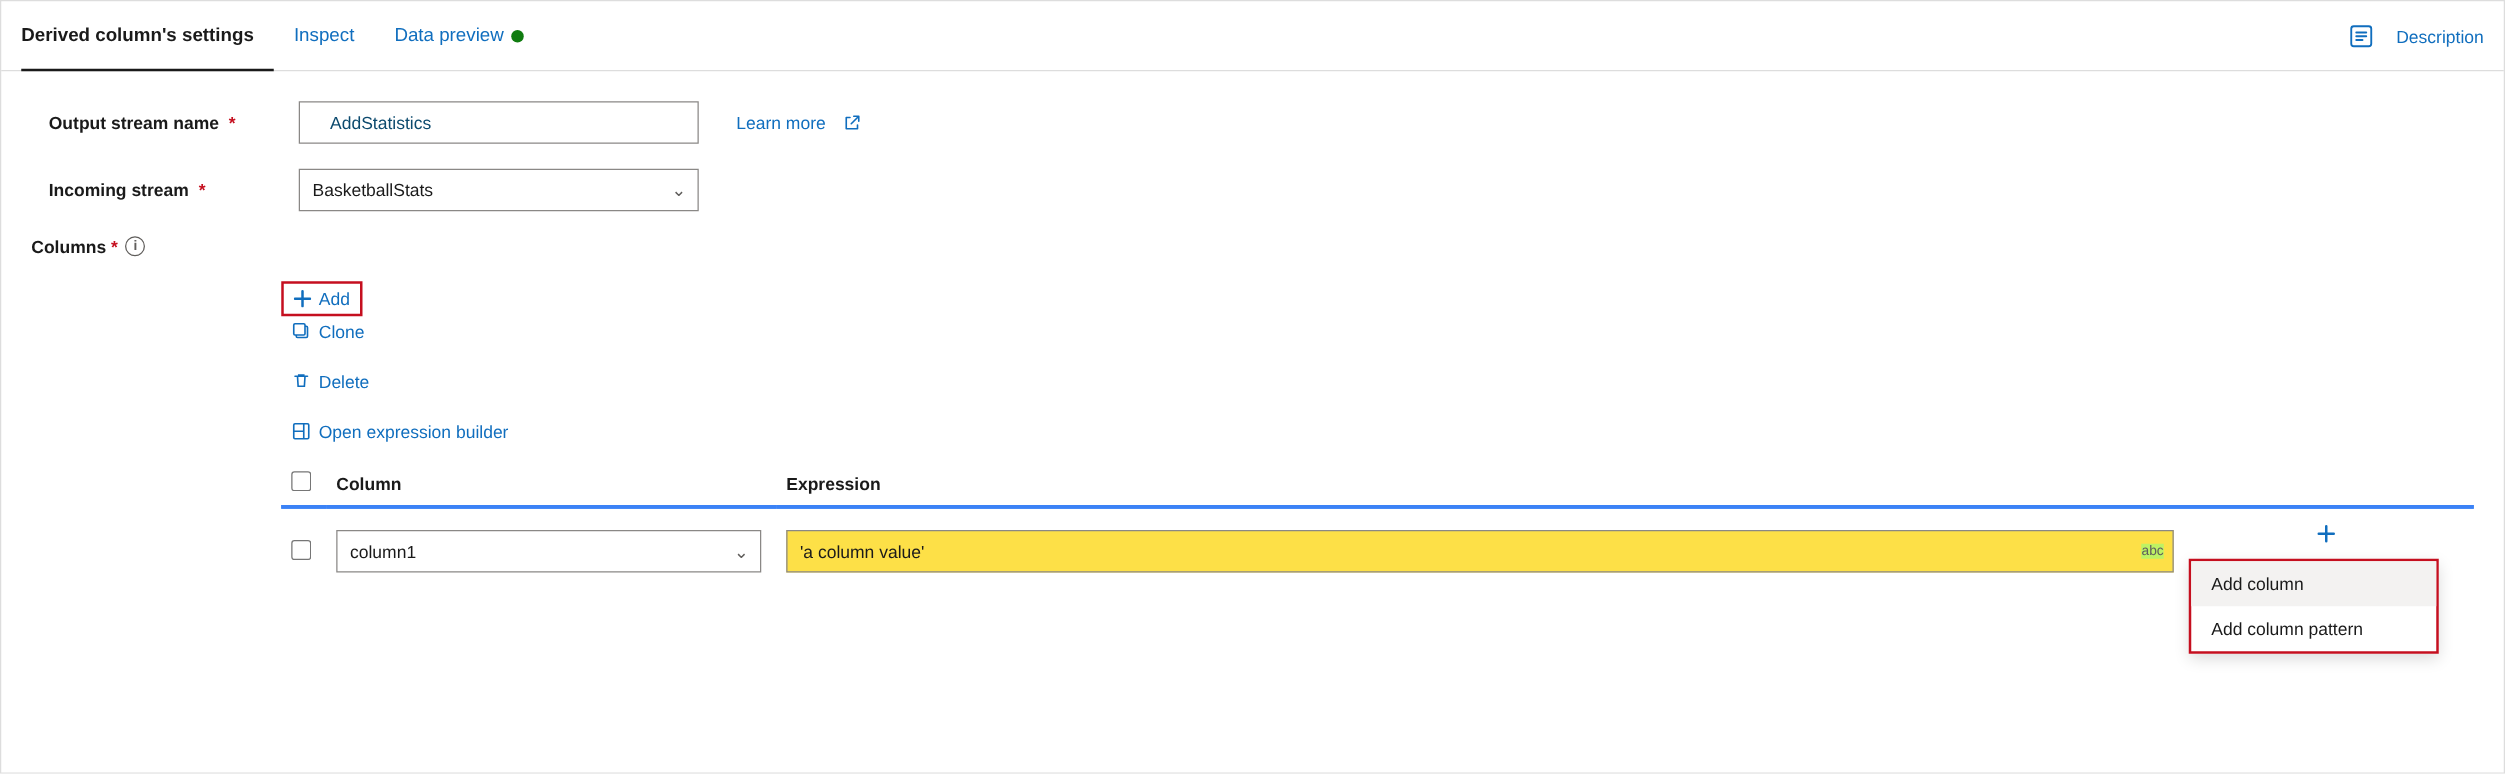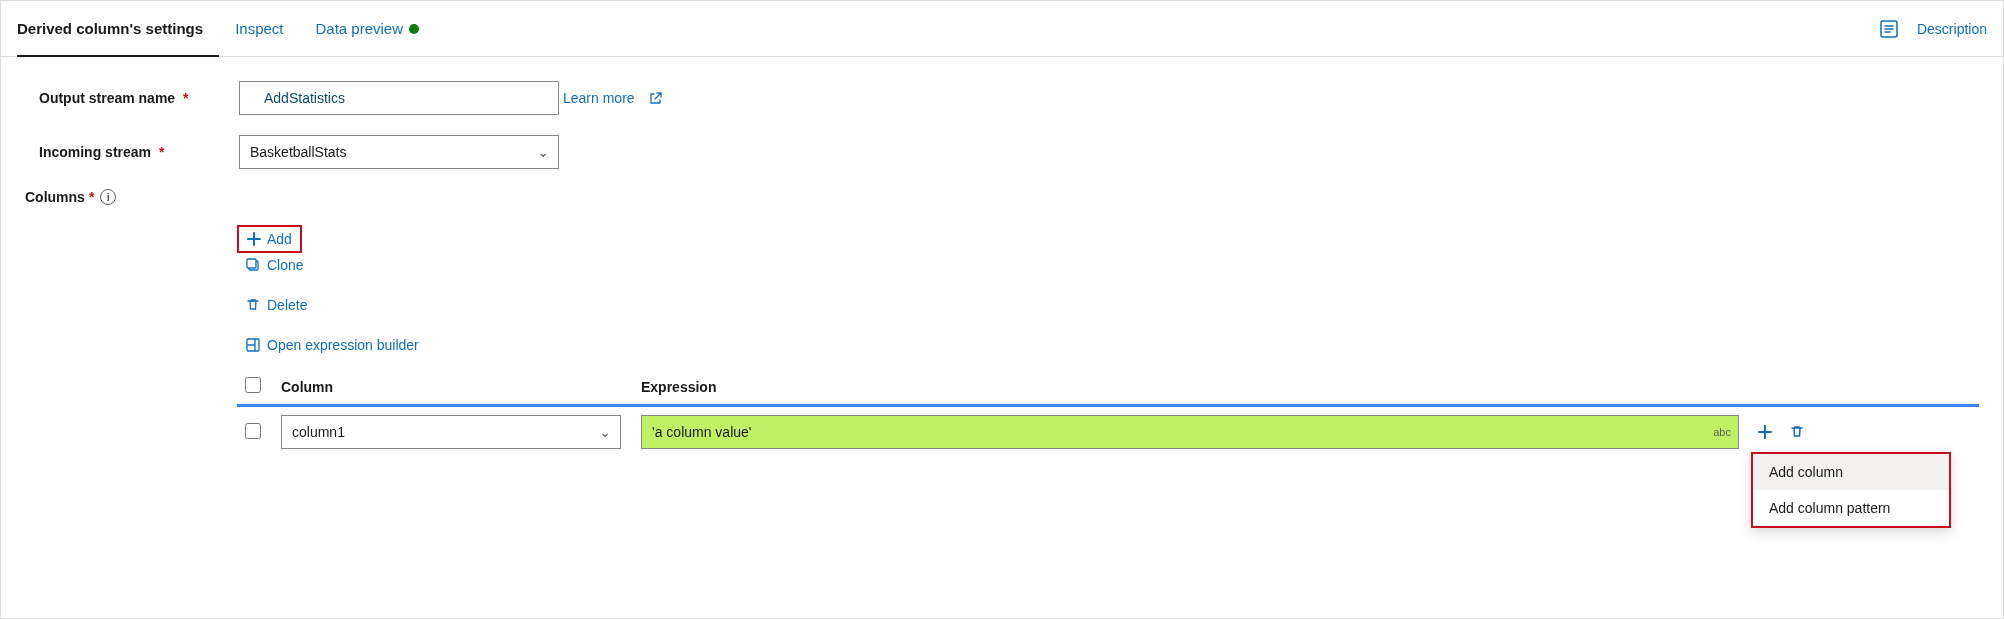--- a/index.html
+++ b/index.html
@@ -111,21 +111,21 @@
       font-size: 14px;
       color: #0c4a6e;
       background: #fff;
       width: 320px;
       height: 34px;
       outline: none;
     }
 
     .learn-more-link {
       color: #106ebe;
-      margin-left: 4px;
+      margin-left: 30px;
       cursor: pointer;
       font-size: 14px;
       text-decoration: none;
       display: flex;
       align-items: center;
       gap: 14px;
     }
 
     .select-wrapper {
       position: relative;
@@ -258,21 +258,21 @@
     .expression-input-wrapper {
       position: relative;
       flex: 1;
     }
 
     .expression-input {
       border: 1px solid #8a8886;
       padding: 6px 32px 6px 10px;
       font-size: 14px;
       color: #1a1a1a;
-      background: #bef264;
+      background: #fde047;
       width: 100%;
       height: 34px;
       outline: none;
     }
 
     .expression-type-badge {
       position: absolute;
       right: 8px;
       top: 50%;
       transform: translateY(-50%);
@@ -281,20 +281,21 @@
       background: #bef264;
     }
 
     
     .row-actions {
       display: flex;
       align-items: center;
       gap: 4px;
       position: relative;
       min-width: 220px;
+      flex-direction: column;
     }
 
     .row-action-btn {
       background: none;
       border: none;
       cursor: pointer;
       color: #106ebe;
       padding: 4px 6px;
       font-size: 14px;
       display: flex;
@@ -382,21 +383,21 @@
         <span class="required-star">*</span>
       </div>
       <div class="select-wrapper">
         <select class="form-select">
           <option>BasketballStats</option>
         </select>
         <span class="select-chevron">⌄</span>
       </div>
     </div>
 
-    <div class="form-row" style="align-items: flex-start; gap: 12px;">
+    <div class="form-row" style="align-items: flex-start;">
       <div class="columns-label">
         <span>Columns</span>
         <span class="required-star">*</span>
         <span class="info-icon">
           <span>i</span>
         </span>
       </div>
 
       <div class="columns-content">
 

